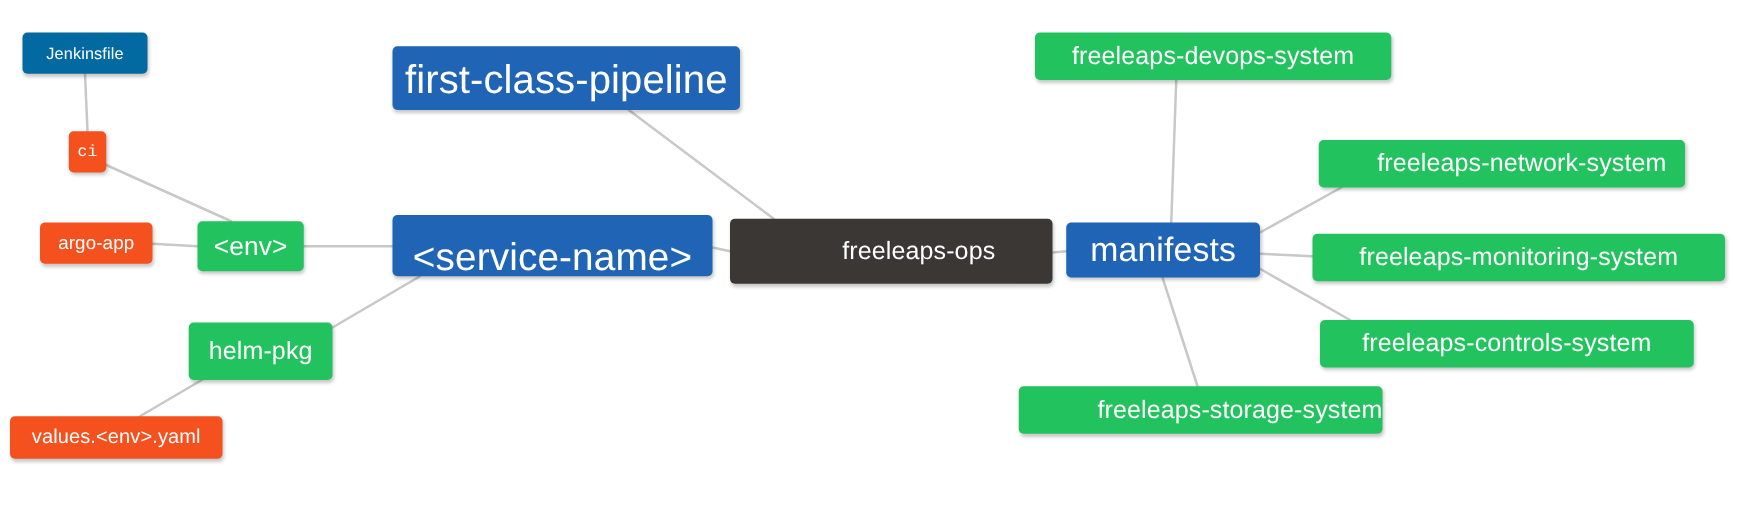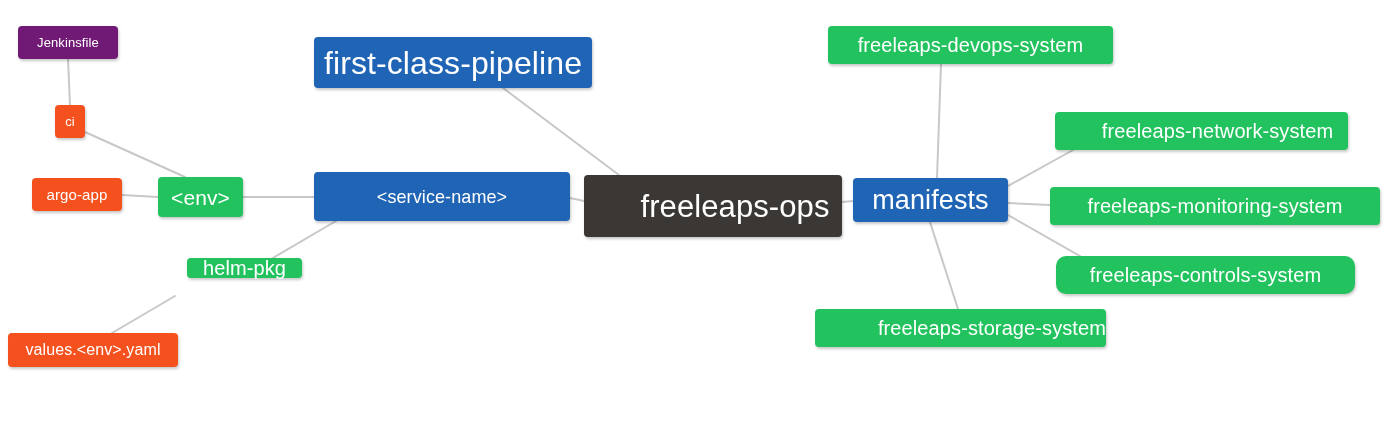--- a/index.html
+++ b/index.html
@@ -61,59 +61,59 @@
       <line x1="503" y1="88" x2="619" y2="175" stroke="#c8c8c8" stroke-width="2" stroke-linecap="round"></line>
       <line x1="570" y1="198" x2="584" y2="201" stroke="#c8c8c8" stroke-width="2" stroke-linecap="round"></line>
       <line x1="842" y1="202" x2="853" y2="201" stroke="#c8c8c8" stroke-width="2" stroke-linecap="round"></line>
       <line x1="937" y1="178" x2="941" y2="64" stroke="#c8c8c8" stroke-width="2" stroke-linecap="round"></line>
       <line x1="1008" y1="186" x2="1073" y2="150" stroke="#c8c8c8" stroke-width="2" stroke-linecap="round"></line>
       <line x1="1008" y1="203" x2="1050" y2="205" stroke="#c8c8c8" stroke-width="2" stroke-linecap="round"></line>
       <line x1="1008" y1="215" x2="1080" y2="256" stroke="#c8c8c8" stroke-width="2" stroke-linecap="round"></line>
       <line x1="930" y1="222" x2="958" y2="309" stroke="#c8c8c8" stroke-width="2" stroke-linecap="round"></line>
     </svg>
   <div id="node-layer">
-      <div class="node" style="left: 18px; top: 26px; width: 100px; height: 33px; background: #701a75; font-size: 13px;">
+      <div class="node" style="left: 18px; top: 26px; width: 100px; height: 33px; background: #0369a1; font-size: 13px;">
         <span class="node-label">Jenkinsfile</span>
       </div>
-      <div class="node" style="left: 55px; top: 105px; width: 30px; height: 33px; background: rgb(244, 81, 30); font-size: 13px;">
+      <div class="node" style="left: 55px; top: 105px; width: 30px; height: 33px; background: rgb(244, 81, 30); font-size: 13px; font-family: Liberation Mono, monospace;">
         <span class="node-label">ci</span>
       </div>
       <div class="node" style="left: 32px; top: 178px; width: 90px; height: 33px; background: rgb(244, 81, 30); font-size: 15px;">
         <span class="node-label">argo-app</span>
       </div>
       <div class="node" style="left: 158px; top: 177px; width: 85px; height: 40px; background: rgb(34, 195, 94); font-size: 21px; align-items: center;">
         <span class="node-label">&lt;env&gt;</span>
       </div>
       <div class="node" style="left: 314px; top: 37px; width: 278px; height: 51px; background: rgb(31, 100, 181); font-size: 32px;">
         <span class="node-label">first-class-pipeline</span>
       </div>
-      <div class="node" style="left: 314px; top: 172px; width: 256px; height: 49px; background: rgb(31, 100, 181); font-size: 18px;">
+      <div class="node" style="left: 314px; top: 172px; width: 256px; height: 49px; background: rgb(31, 100, 181); font-size: 31px; align-items: flex-end;">
         <span class="node-label">&lt;service-name&gt;</span>
       </div>
-      <div class="node" style="left: 584px; top: 175px; width: 258px; height: 62px; background: rgb(59, 55, 52); font-size: 31px; padding-left: 44px;">
+      <div class="node" style="left: 584px; top: 175px; width: 258px; height: 52px; background: rgb(59, 55, 52); font-size: 20px; padding-left: 44px;">
         <span class="node-label">freeleaps-ops</span>
       </div>
       <div class="node" style="left: 853px; top: 178px; width: 155px; height: 44px; background: rgb(31, 100, 181); font-size: 27px;">
         <span class="node-label">manifests</span>
       </div>
-      <div class="node" style="left: 151px; top: 258px; width: 115px; height: 20px; background: rgb(34, 195, 94); font-size: 20px; margin-left: 36px;">
+      <div class="node" style="left: 151px; top: 258px; width: 115px; height: 46px; background: rgb(34, 195, 94); font-size: 20px;">
         <span class="node-label">helm-pkg</span>
       </div>
       <div class="node" style="left: 8px; top: 333px; width: 170px; height: 34px; background: rgb(244, 81, 30); font-size: 16px;">
         <span class="node-label">values.&lt;env&gt;.yaml</span>
       </div>
       <div class="node" style="left: 800px; top: 26px; width: 285px; height: 38px; background: rgb(34, 195, 94); font-size: 20px; margin-left: 28px;">
         <span class="node-label">freeleaps-devops-system</span>
       </div>
       <div class="node" style="left: 1055px; top: 112px; width: 293px; height: 38px; background: rgb(34, 195, 94); font-size: 20px; padding-left: 32px;">
         <span class="node-label">freeleaps-network-system</span>
       </div>
       <div class="node" style="left: 1050px; top: 187px; width: 330px; height: 38px; background: rgb(34, 195, 94); font-size: 20px;">
         <span class="node-label">freeleaps-monitoring-system</span>
       </div>
-      <div class="node" style="left: 1056px; top: 256px; width: 299px; height: 38px; background: rgb(34, 195, 94); font-size: 20px; border-radius: 10px;">
+      <div class="node" style="left: 1056px; top: 256px; width: 299px; height: 38px; background: rgb(34, 195, 94); font-size: 20px;">
         <span class="node-label">freeleaps-controls-system</span>
       </div>
       <div class="node" style="left: 815px; top: 309px; width: 291px; height: 38px; background: rgb(34, 195, 94); font-size: 20px; justify-content: flex-end;">
         <span class="node-label">freeleaps-storage-system</span>
       </div>
     </div>
 </div>
 
 </body></html>

